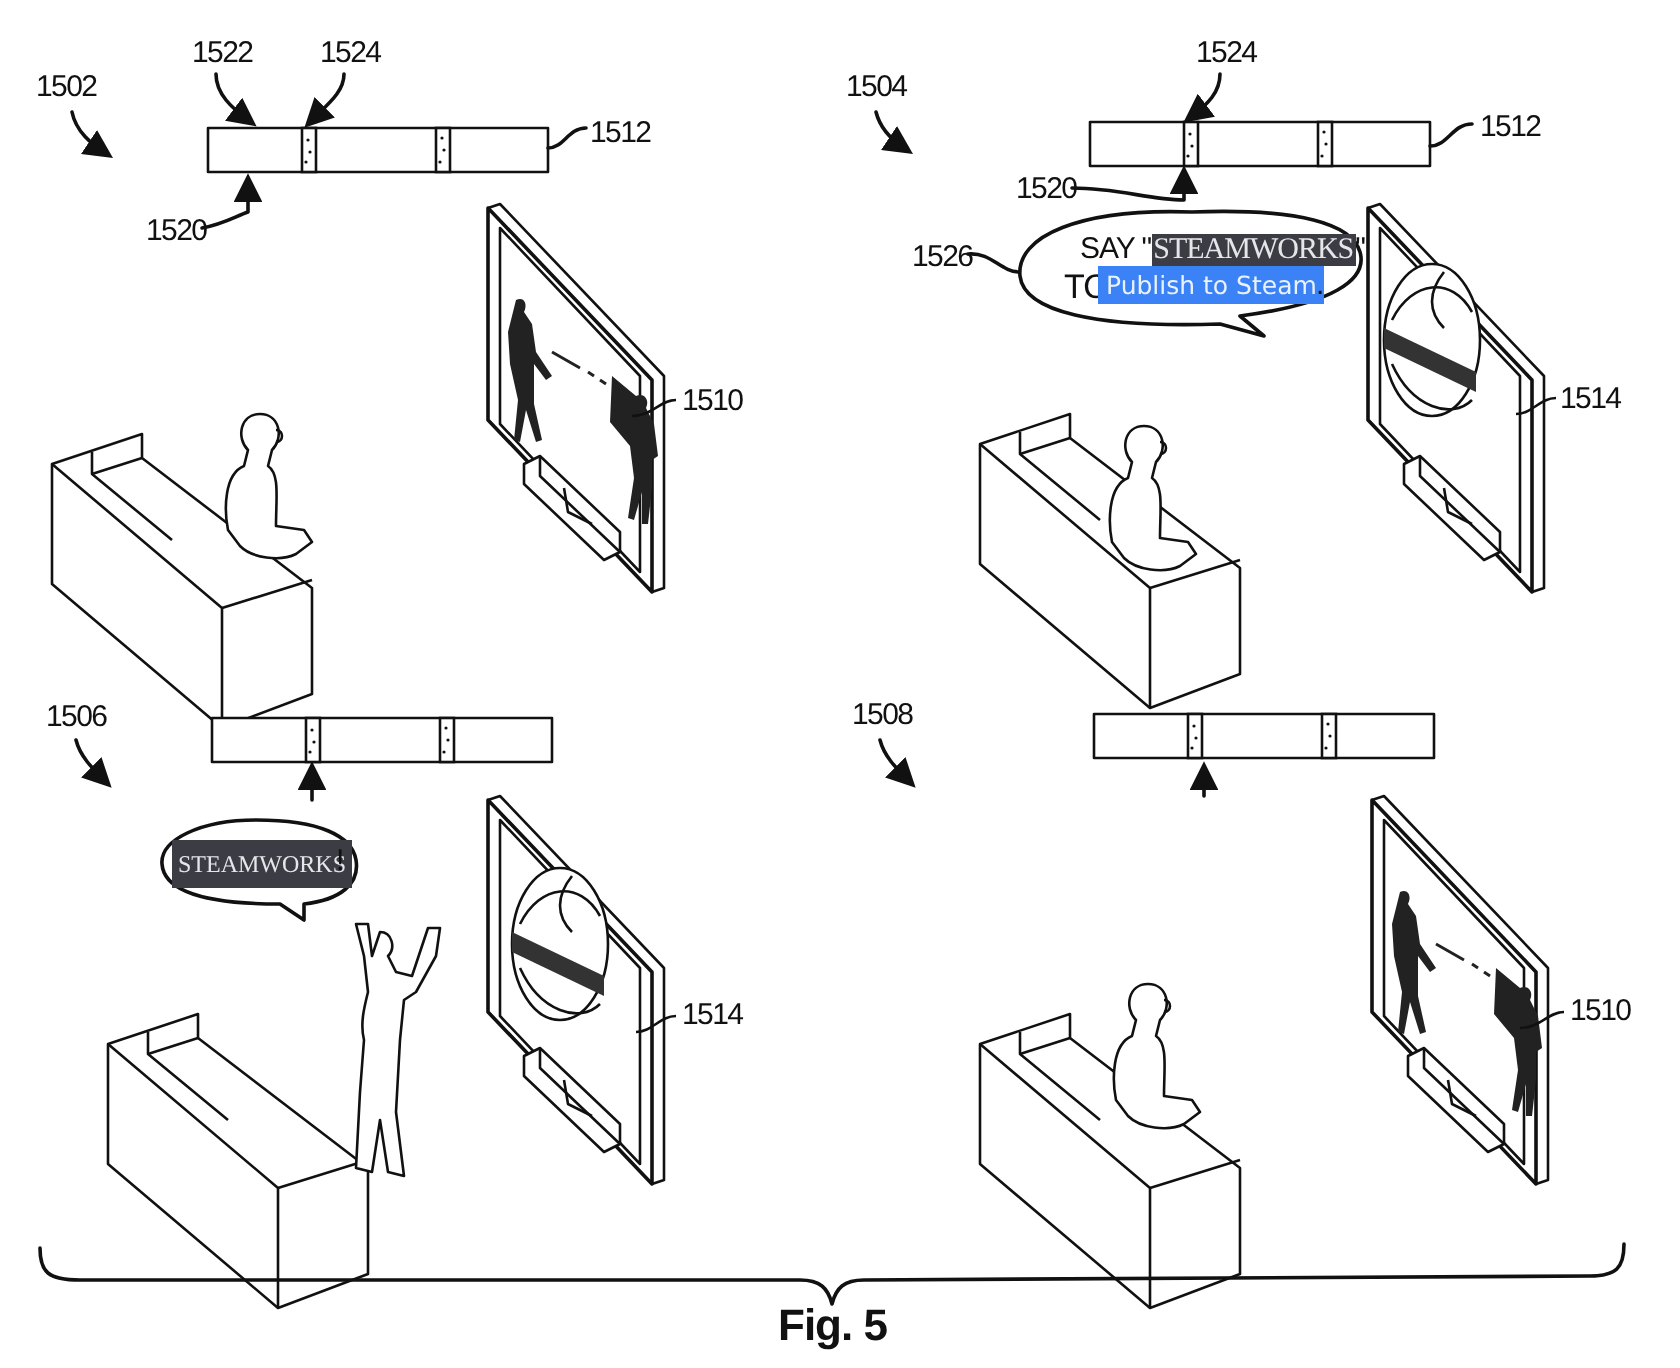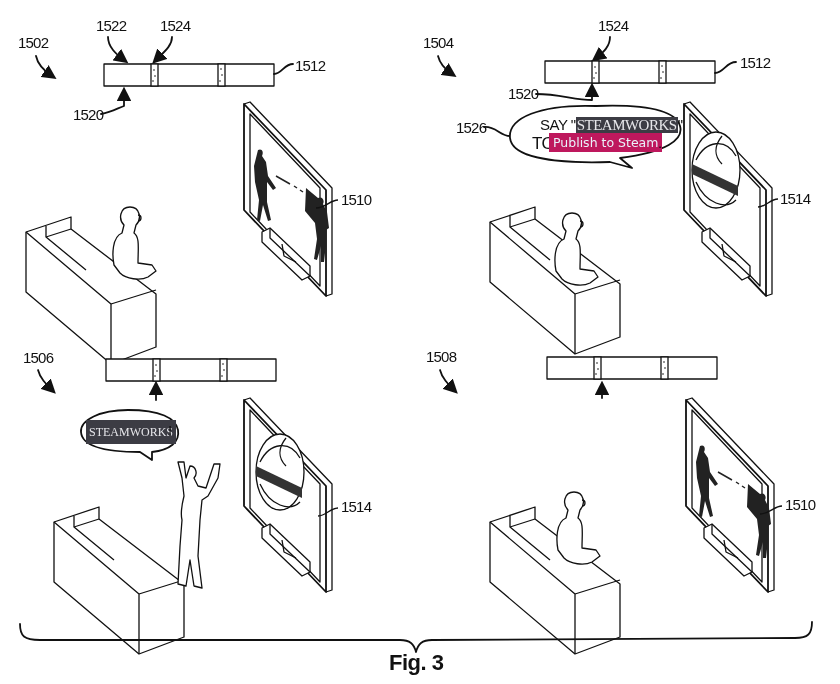--- a/index.html
+++ b/index.html
@@ -3,21 +3,21 @@
 <meta charset="utf-8">
 <style>
   html,body{margin:0;padding:0;background:#fff;}
   body{width:840px;height:684px;position:relative;overflow:hidden;font-family:"Liberation Sans",sans-serif;}
   svg{position:absolute;left:0;top:0;}
   .lbl{font-family:"Liberation Sans",sans-serif;font-size:15px;fill:#111;letter-spacing:-0.8px;}
   .ln{stroke:#111;stroke-width:1.8;fill:none;stroke-linecap:round;stroke-linejoin:round;}
   .ln2{stroke:#111;stroke-width:1.3;fill:none;stroke-linejoin:round;}
   .fillw{fill:#fff;}
   .hl-dark{position:absolute;background:#3c3c44;color:#e6e6ea;font-family:Liberation Serif, serif;}
-  .hl-blue{position:absolute;background:#be185d;color:#e9f2fa;font-family:"DejaVu Sans",sans-serif;}
+  .hl-blue{position:absolute;background:#3b82f6;color:#e9f2fa;font-family:"DejaVu Sans",sans-serif;}
   .txt{position:absolute;color:#111;font-family:"Liberation Sans",sans-serif;letter-spacing:-0.5px;}
   .caption{position:absolute;left:389px;top:650px;font-weight:bold;font-size:22px;color:#111;font-family:"Liberation Sans",sans-serif;letter-spacing:-0.5px;}
 </style>
 </head>
 <body>
 
 <svg width="840" height="684" viewBox="0 0 840 684">
   <defs>
     <marker id="ah" markerWidth="8" markerHeight="8" refX="5" refY="4" orient="auto">
       <path d="M0,0 L8,4 L0,8 Z" fill="#111"></path>
@@ -150,13 +150,13 @@
 </div>
 <div class="txt" style="left:532px;top:134px;font-size:17px;">
   <span>TO</span>
 </div>
 <div class="hl-blue" style="left:549px;top:133px;height:19px;line-height:19px;padding:0 4px;font-size:12.5px;">Publish to Steam</div>
 <div class="txt" style="left:658px;top:134px;font-size:15px;">.</div>
 
 <div class="hl-dark" style="left:86px;top:420px;height:24px;line-height:24px;padding:0 3px;font-size:12px;">STEAMWORKS</div>
 <div class="txt" style="left:168px;top:422px;font-size:15px;">!</div>
 
-<div class="caption">Fig. 3</div>
+<div class="caption">Fig. 5</div>
 
 </body></html>

